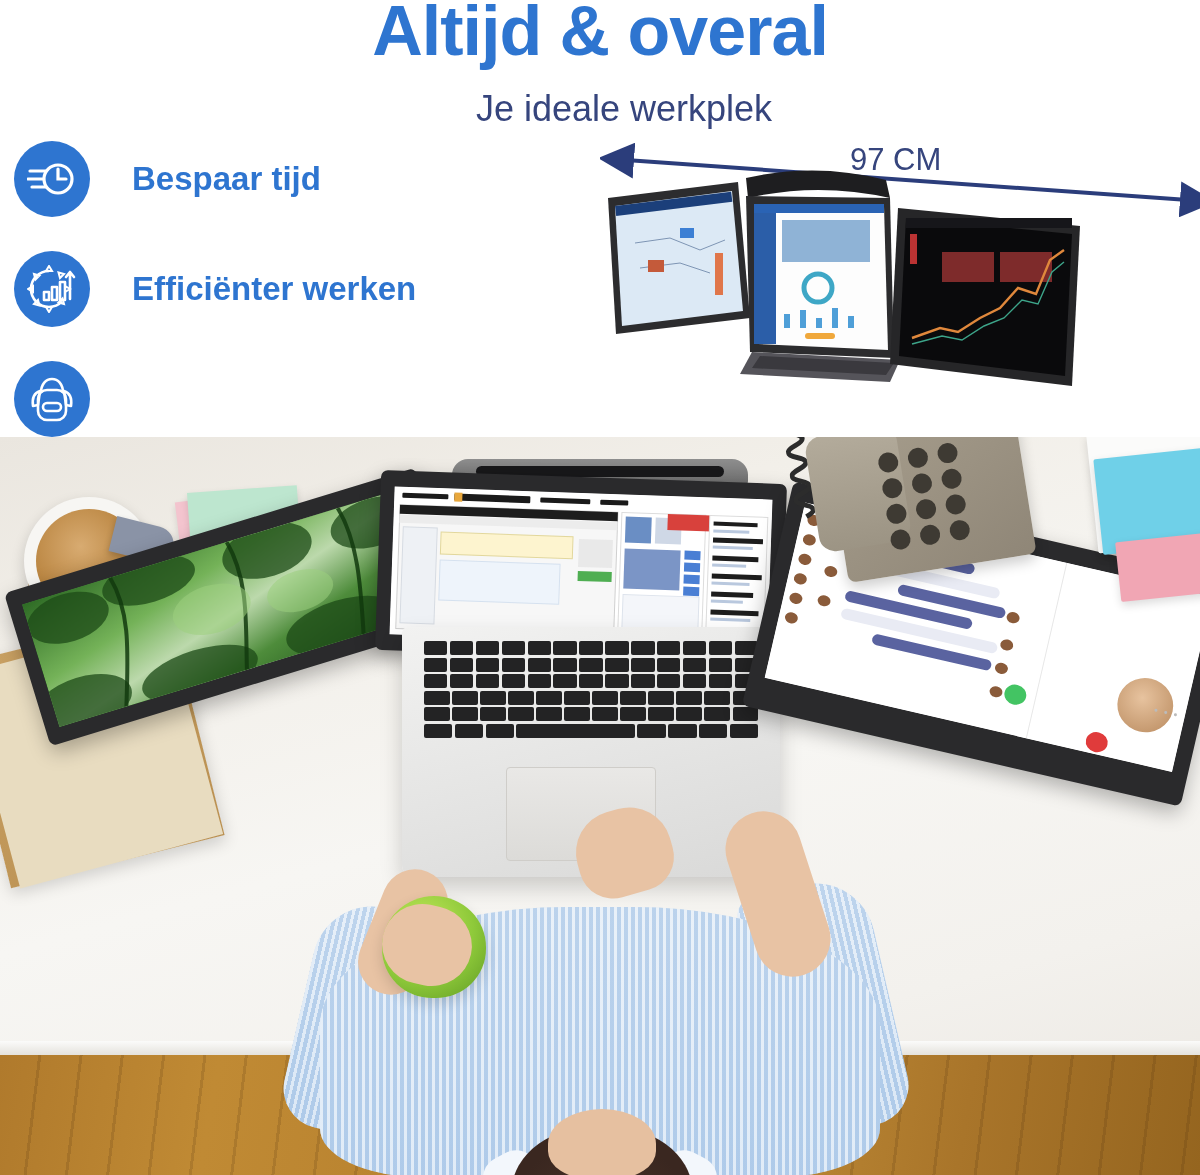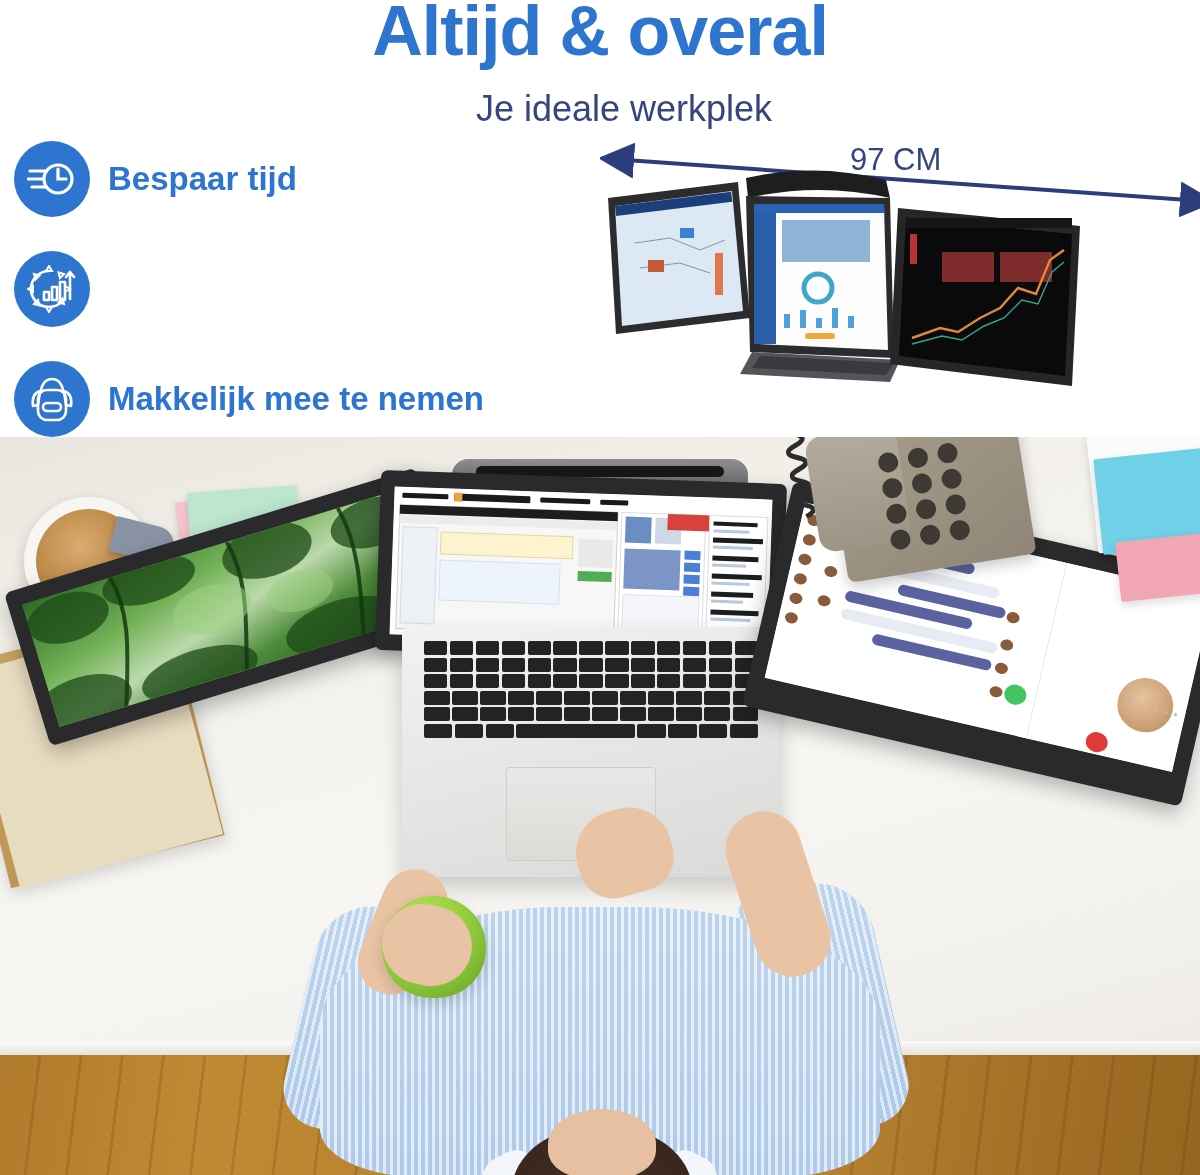--- a/index.html
+++ b/index.html
@@ -25,21 +25,21 @@
   .subtitle {
     position:absolute; left:0; top:88px; width:1200px;
     text-align:center;
     font-size:36px; font-weight:400; letter-spacing:0px;
     color:#36457d;
     padding-left:48px;
   }
 
   
   .features { position:absolute; left:14px; top:124px; width:600px; }
-  .feature { display:flex; align-items:center; height:110px; }
+  .feature { display:flex; align-items:center; height:110px;gap:24px; }
   .feat-icon {
     width:76px; height:76px; border-radius:50%;
     background:#2e75d0; flex:0 0 76px;
     display:flex; align-items:center; justify-content:center;
     margin-right:18px;
   }
   .feat-icon svg { display:block; }
   .feat-label {
     font-size:33px; font-weight:bold; color:#2e75d0;
     letter-spacing:0px; white-space:nowrap;
@@ -214,35 +214,35 @@
                      M7 9 l5.5 1.5 l-4 4z M37 39 l-5.5 -1.5 l4 -4z M7 39 l4 -4 l1.5 5.5z M37 9 l-4 4 l-1.5 -5.5z" stroke-width="2"></path>
           </g>
           <g fill="none" stroke="#fff" stroke-width="2.6" stroke-linejoin="round">
             <rect x="17" y="27" width="5" height="8"></rect>
             <rect x="25" y="22" width="5" height="13"></rect>
             <rect x="33" y="17" width="5" height="18"></rect>
             <path d="M43 34 V8 M39 12 l4 -5 l4 5" stroke-linecap="round"></path>
           </g>
         </svg>
       </span>
+      <span class="feat-label">Efficiënter werken</span>
     </div>
 
     <div class="feature">
       <span class="feat-icon">
         <svg width="46" height="48" viewBox="0 0 46 48">
           <g fill="none" stroke="#fff" stroke-width="2.6" stroke-linejoin="round">
             <path d="M12 18 C12 9 17 4 23 4 C29 4 34 9 34 18"></path>
             <path d="M11 16 C5 18 3 24 4 31 L9 30 Z"></path>
             <path d="M35 16 C41 18 43 24 42 31 L37 30 Z"></path>
             <rect x="9" y="15" width="28" height="30" rx="9"></rect>
             <rect x="14" y="28" width="18" height="8" rx="4"></rect>
           </g>
         </svg>
       </span>
-      <span class="feat-label">Makkelijk mee te nemen</span>
     </div>
   </div>
 
   <div class="measure">
     <div class="measure-label">97 CM</div>
     <svg width="600" height="100">
       <defs>
         <marker id="ahL" markerWidth="9" markerHeight="9" refX="7" refY="4.5" orient="auto">
           <path d="M9,0 L0,4.5 L9,9 z" fill="#2b3d7b"></path>
         </marker>

